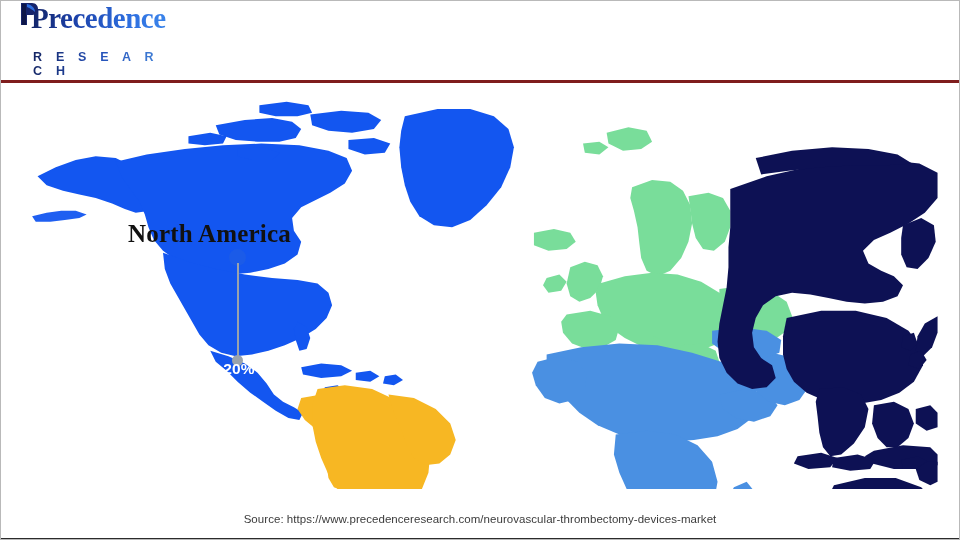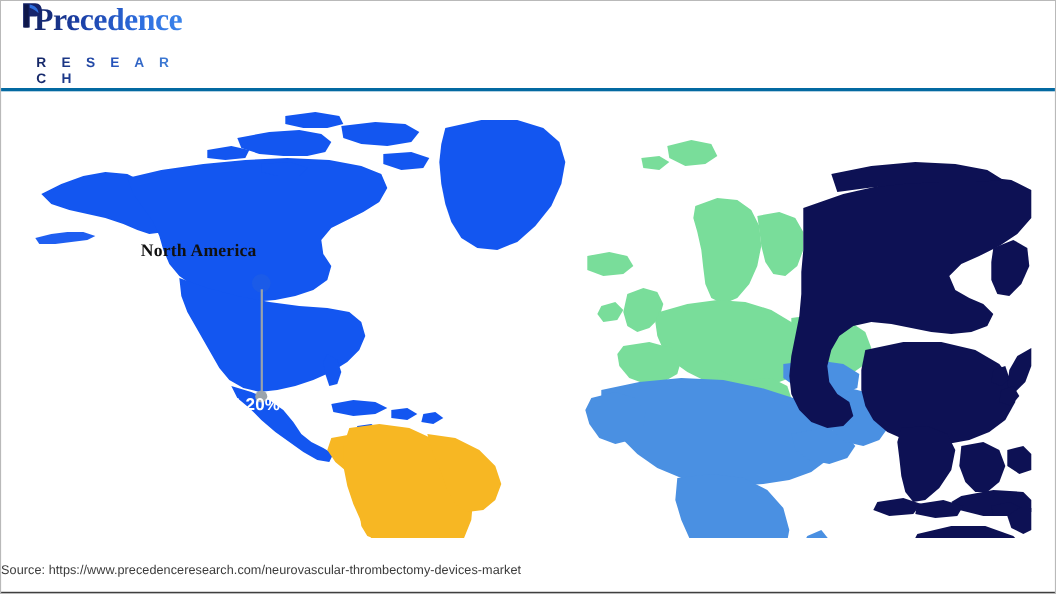--- a/index.html
+++ b/index.html
@@ -21,21 +21,21 @@
   }
 
   
   #header {
     position: absolute;
     left: 0; top: 0;
     width: 100%;
     height: 82px;
     box-sizing: border-box;
     background: #ffffff;
-    border-bottom: 3px solid #0369a1;
+    border-bottom: 3px solid #7f1d1d;
     display: flex;
     align-items: center;
   }
   #logo-block {
     position: absolute;
     left: 16px;
     top: 12px;
     width: 160px;
     height: 56px;
     display: flex;
@@ -109,21 +109,21 @@
     position: absolute;
     left: 0; top: 0;
     width: 960px; height: 412px;
     pointer-events: none;
   }
   #region-label {
     position: absolute;
     left: 127px;
     top: 137px;
     font-family: "Liberation Serif", serif;
-    font-size: 16px;
+    font-size: 25px;
     font-weight: bold;
     color: #111111;
     white-space: nowrap;
     letter-spacing: 0.2px;
   }
   #pin-top {
     position: absolute;
     left: 228px;
     top: 166px;
     width: 17px;
@@ -159,20 +159,21 @@
     color: #ffffff;
     letter-spacing: 0.2px;
   }
 
   
   #footer {
     position: absolute;
     left: 0;
     bottom: 12px;
     width: 100%;
+    text-align: center;
   }
   #source-text {
     font-family: "Liberation Sans", sans-serif;
     font-size: 11.5px;
     color: #3b3b3b;
     letter-spacing: 0.05px;
   }
   #footer-rule {
     position: absolute;
     left: 0;

